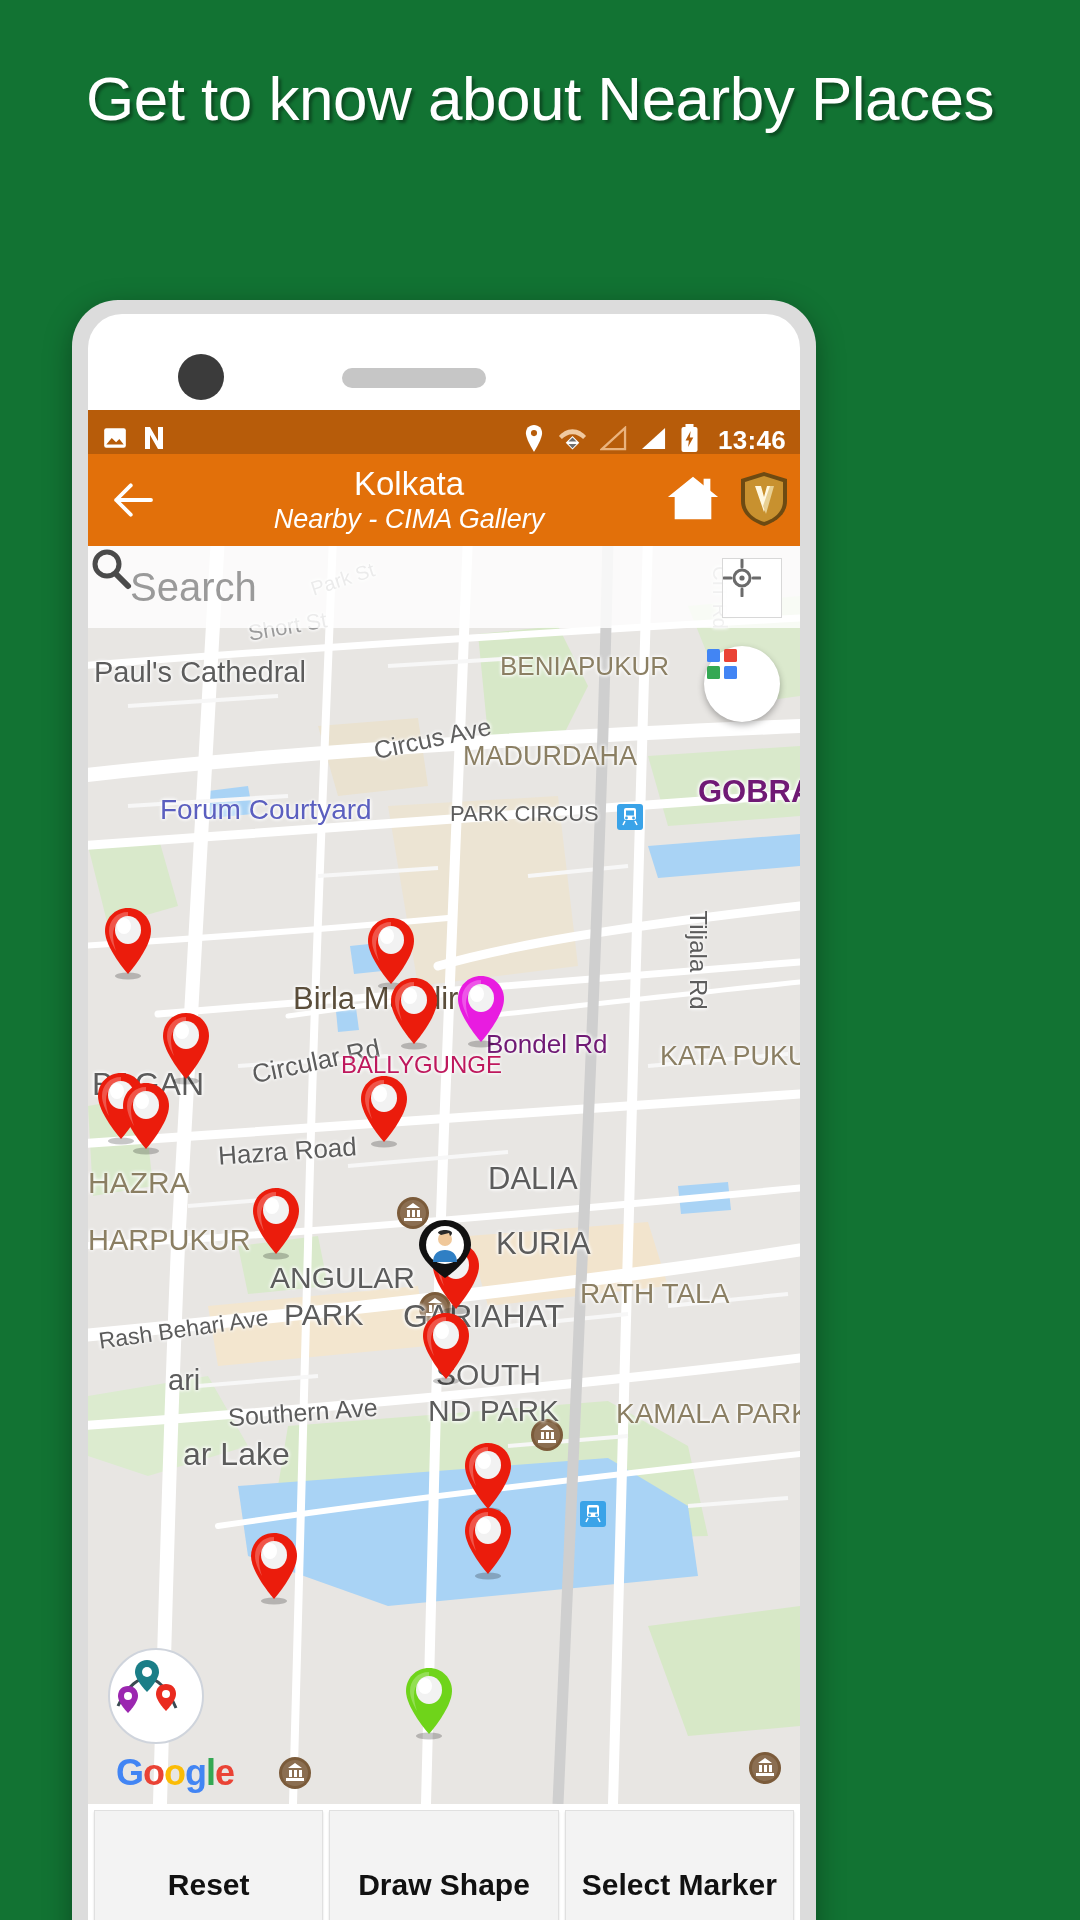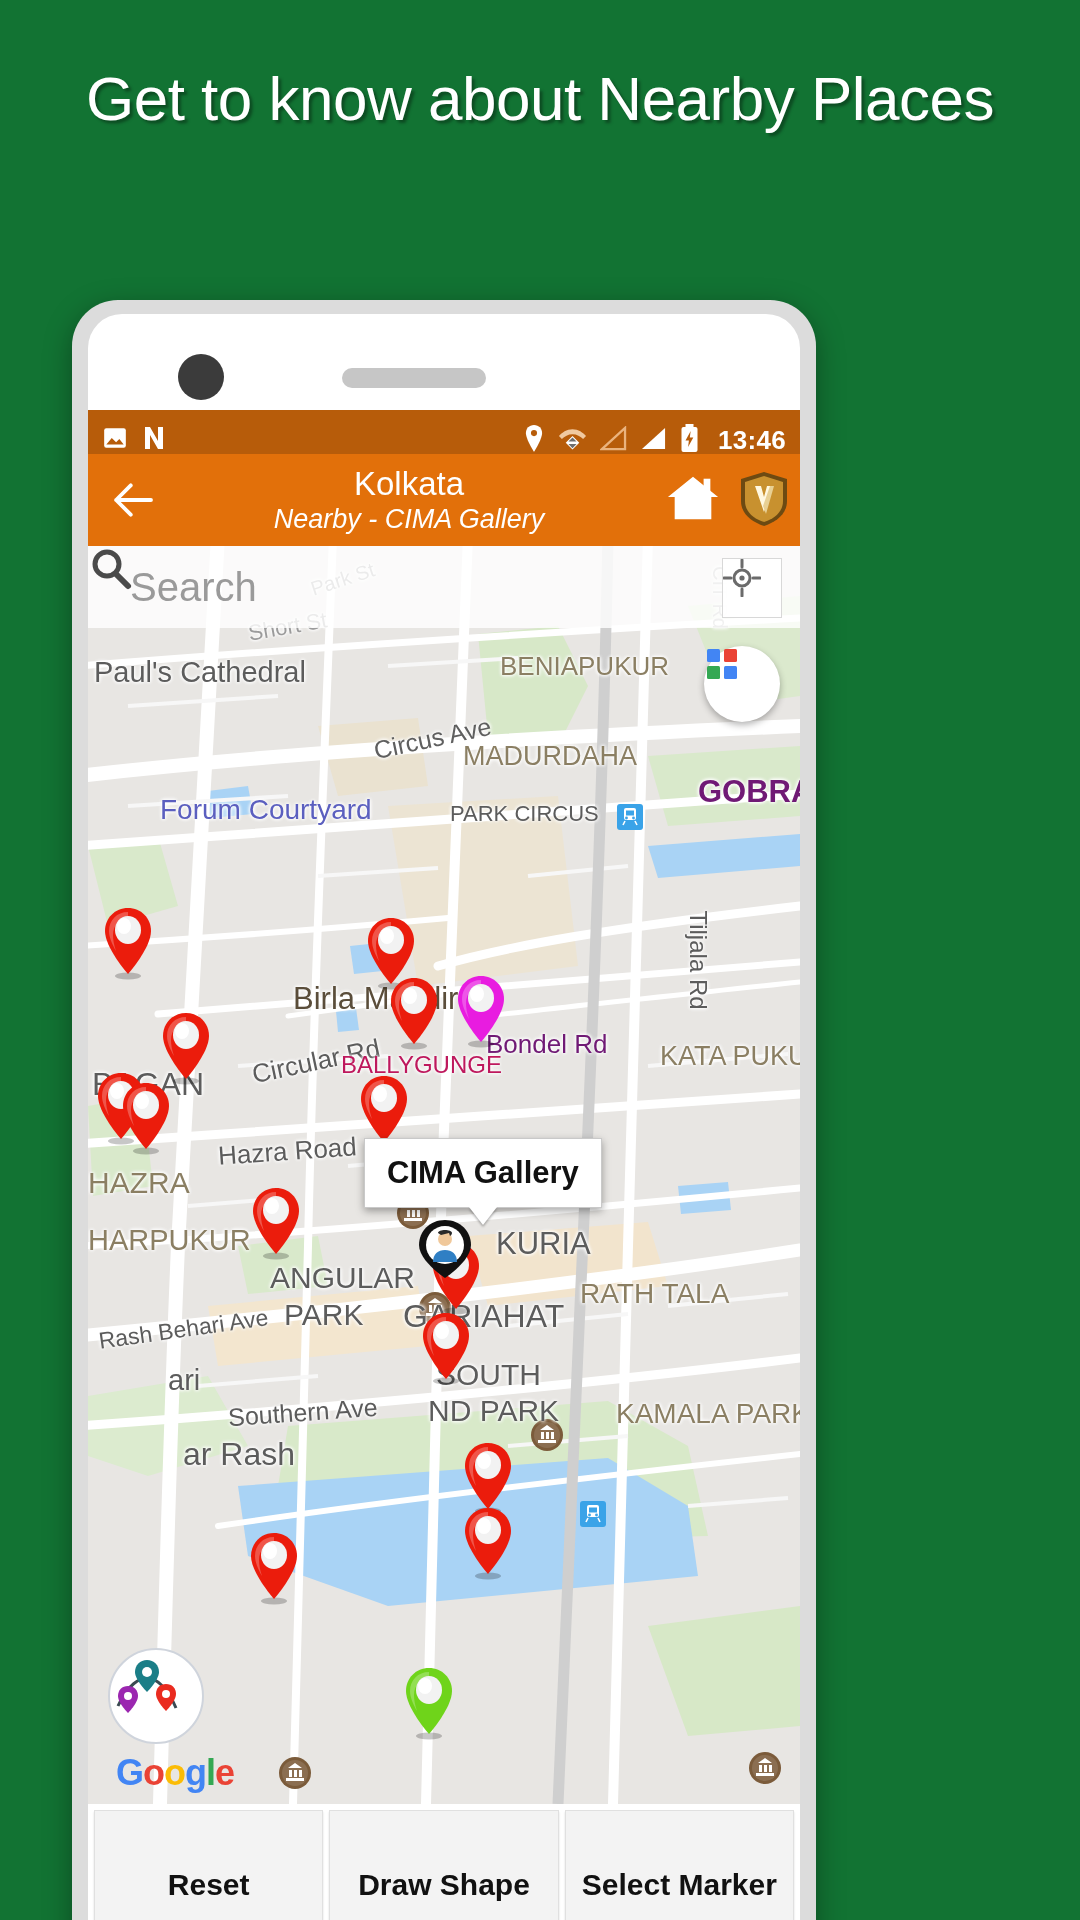--- a/index.html
+++ b/index.html
@@ -344,21 +344,21 @@
           <div class="maplabel" style="left: 182px; top: 715px; font-size: 30px; color: rgb(92, 92, 92); text-shadow: rgb(255, 255, 255) 0px 0px 4px, rgb(255, 255, 255) 0px 0px 4px, rgb(255, 255, 255) 0px 0px 3px;">ANGULAR</div>
           <div class="maplabel" style="left: 196px; top: 752px; font-size: 30px; color: rgb(92, 92, 92); text-shadow: rgb(255, 255, 255) 0px 0px 4px, rgb(255, 255, 255) 0px 0px 4px, rgb(255, 255, 255) 0px 0px 3px;">PARK</div>
           <div class="maplabel" style="left: 315px; top: 752px; font-size: 32px; color: rgb(92, 92, 92); text-shadow: rgb(255, 255, 255) 0px 0px 4px, rgb(255, 255, 255) 0px 0px 4px, rgb(255, 255, 255) 0px 0px 3px;">GARIAHAT</div>
           <div class="maplabel" style="left: 492px; top: 732px; font-size: 28px; color: rgb(139, 127, 99); text-shadow: rgb(255, 255, 255) 0px 0px 4px, rgb(255, 255, 255) 0px 0px 4px, rgb(255, 255, 255) 0px 0px 3px;">RATH TALA</div>
           <div class="maplabel" style="left: 10px; top: 770px; font-size: 23px; color: rgb(92, 92, 92); text-shadow: rgb(255, 255, 255) 0px 0px 4px, rgb(255, 255, 255) 0px 0px 4px, rgb(255, 255, 255) 0px 0px 3px; transform: rotate(-8deg);">Rash Behari Ave</div>
           <div class="maplabel" style="left: 80px; top: 818px; font-size: 29px; color: rgb(92, 92, 92); text-shadow: rgb(255, 255, 255) 0px 0px 4px, rgb(255, 255, 255) 0px 0px 4px, rgb(255, 255, 255) 0px 0px 3px;">ari</div>
           <div class="maplabel" style="left: 140px; top: 852px; font-size: 25px; color: rgb(92, 92, 92); text-shadow: rgb(255, 255, 255) 0px 0px 4px, rgb(255, 255, 255) 0px 0px 4px, rgb(255, 255, 255) 0px 0px 3px; transform: rotate(-4deg);">Southern Ave</div>
           <div class="maplabel" style="left: 348px; top: 812px; font-size: 30px; color: rgb(92, 92, 92); text-shadow: rgb(255, 255, 255) 0px 0px 4px, rgb(255, 255, 255) 0px 0px 4px, rgb(255, 255, 255) 0px 0px 3px;">SOUTH</div>
           <div class="maplabel" style="left: 340px; top: 848px; font-size: 30px; color: rgb(92, 92, 92); text-shadow: rgb(255, 255, 255) 0px 0px 4px, rgb(255, 255, 255) 0px 0px 4px, rgb(255, 255, 255) 0px 0px 3px;">ND PARK</div>
           <div class="maplabel" style="left: 528px; top: 852px; font-size: 28px; color: rgb(139, 127, 99); text-shadow: rgb(255, 255, 255) 0px 0px 4px, rgb(255, 255, 255) 0px 0px 4px, rgb(255, 255, 255) 0px 0px 3px;">KAMALA PARK</div>
-          <div class="maplabel" style="left: 95px; top: 890px; font-size: 32px; color: rgb(92, 92, 92); text-shadow: rgb(255, 255, 255) 0px 0px 4px, rgb(255, 255, 255) 0px 0px 4px, rgb(255, 255, 255) 0px 0px 3px;">ar Rash</div>
+          <div class="maplabel" style="left: 95px; top: 890px; font-size: 32px; color: rgb(92, 92, 92); text-shadow: rgb(255, 255, 255) 0px 0px 4px, rgb(255, 255, 255) 0px 0px 4px, rgb(255, 255, 255) 0px 0px 3px;">ar Lake</div>
         </div>
 
       <div id="map-pois">
           <div class="pin" style="left: 308px; top: 650px; z-index: 18;">
             <svg width="34" height="34" viewBox="0 0 34 34">
               <circle cx="17" cy="17" r="16" fill="#7b5b3a"></circle>
               <circle cx="17" cy="17" r="13" fill="#fff" opacity=".12"></circle>
               <path d="M8 22h18v3H8z M10 12h14l-7-5z M11 14h3v7h-3z M16 14h3v7h-3z M21 14h3v7h-3z" fill="#fff"></path>
             </svg>
           </div>
@@ -553,23 +553,20 @@
       <div class="pin" id="user-pin" style="left: 326px; top: 672px; z-index: 70;">
         <svg width="62" height="62" viewBox="0 0 62 62">
           <path d="M31 2C16 2 5 13 5 27c0 16 26 33 26 33s26-17 26-33C57 13 46 2 31 2z" fill="#111"></path>
           <circle cx="31" cy="27" r="19" fill="#fff"></circle>
           <circle cx="31" cy="21" r="7" fill="#f0c89a"></circle>
           <path d="M24 15c0-4 14-4 14 0 0 2-2 3-2 3l-1-3-8 2z" fill="#2a2a2a"></path>
           <path d="M19 44c0-8 5-12 12-12s12 4 12 12z" fill="#2f7fc4"></path>
         </svg>
       </div>
 
-      <div class="infowin">
-        <span>CIMA Gallery</span>
-      </div>
 
       <div class="searchbar">
         <span>
           <svg width="46" height="46" viewBox="0 0 46 46">
               <circle cx="19" cy="18" r="12" stroke="#4a4a4a" stroke-width="5" fill="none"></circle>
               <path d="M28 28 L40 40" stroke="#4a4a4a" stroke-width="6" stroke-linecap="round"></path>
             </svg>
         </span>
         <span class="search-text">Search</span>
       </div>

